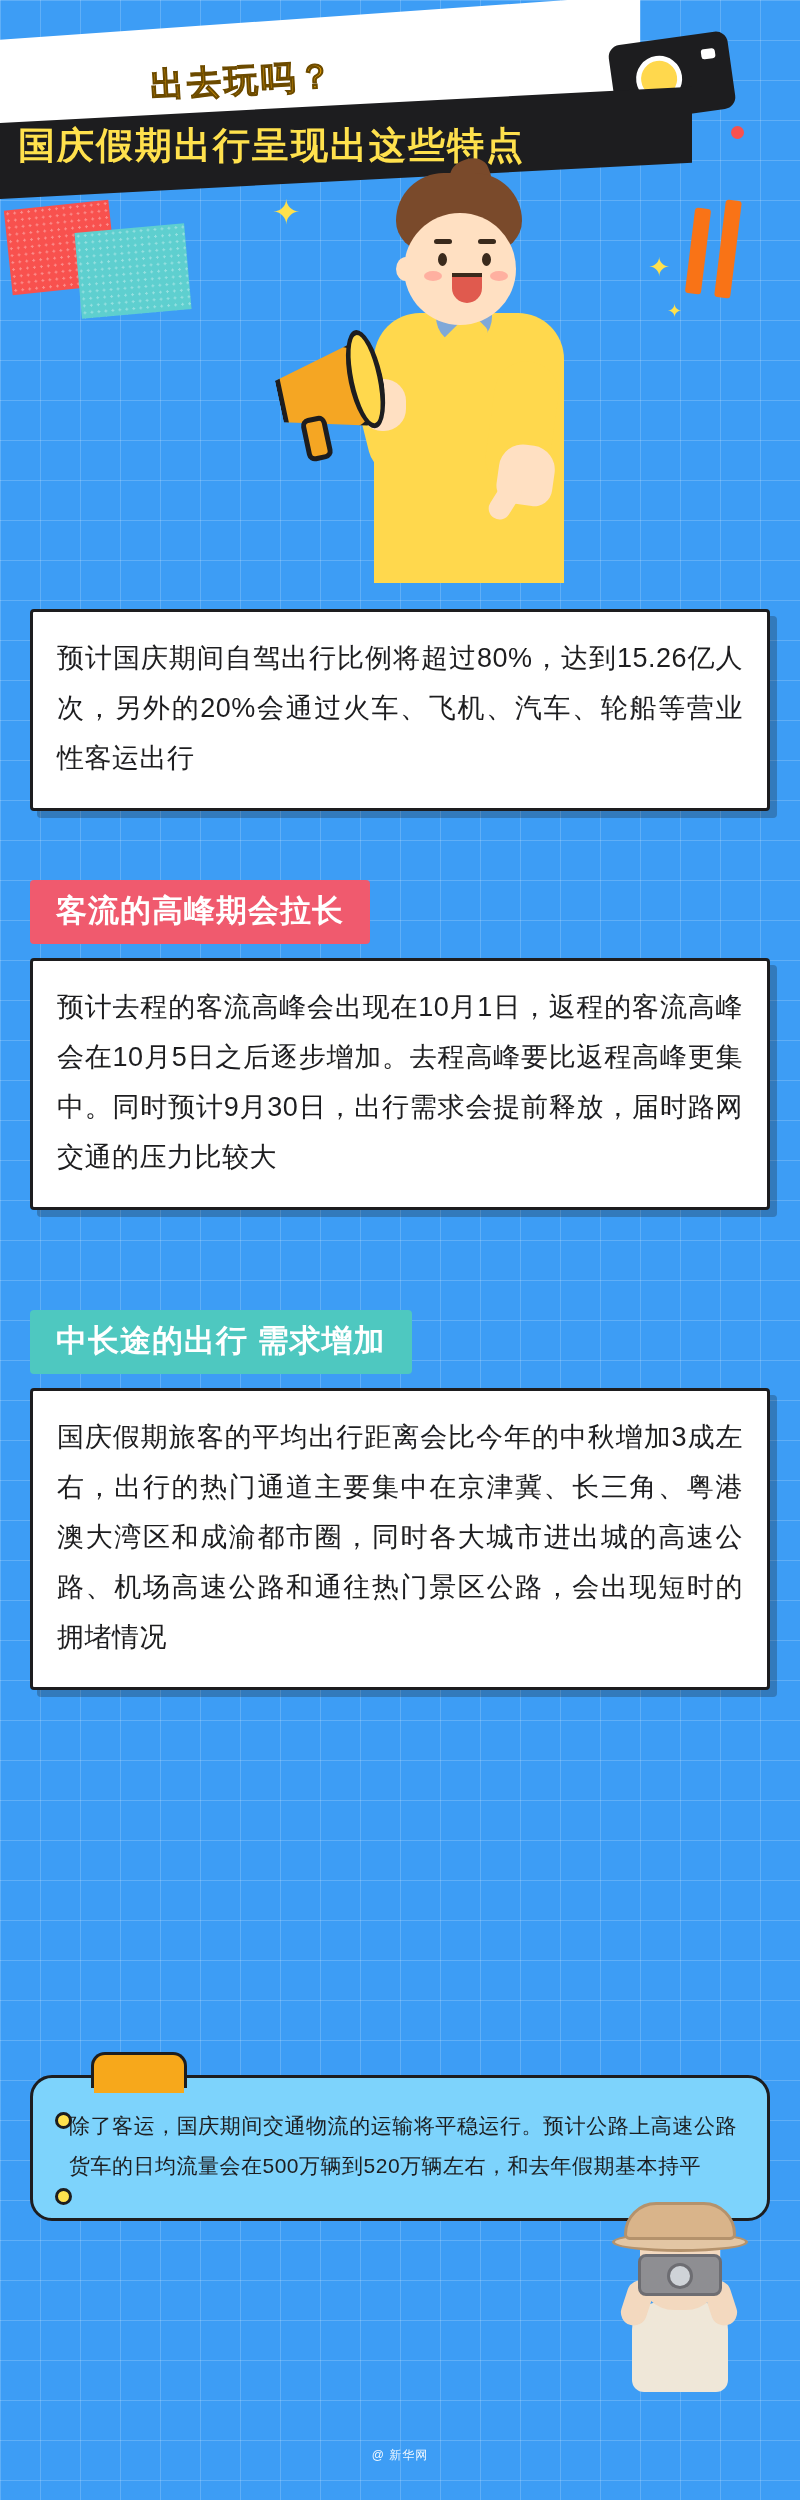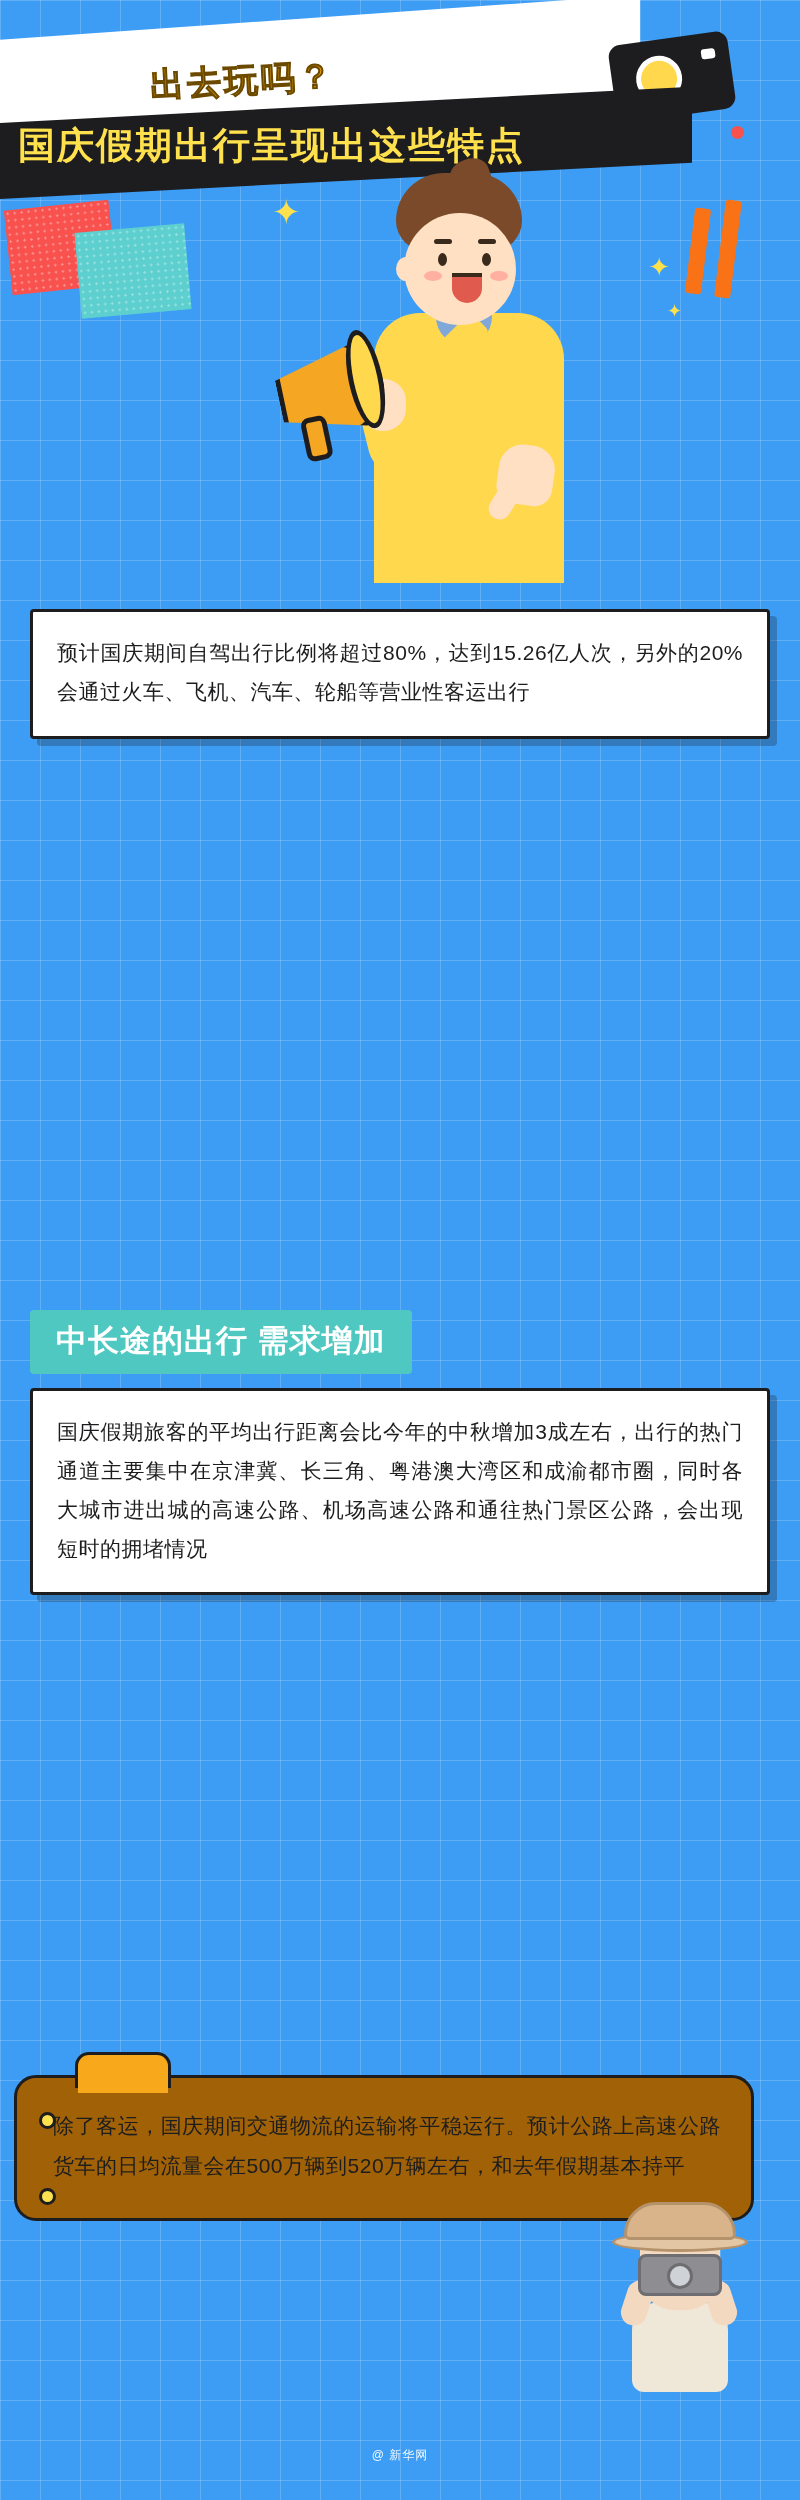--- a/index.html
+++ b/index.html
@@ -259,33 +259,33 @@
     margin-top: 14px;
     background: #ffffff;
     border: 3px solid #1d1d1f;
     border-radius: 4px;
     padding: 22px 24px 24px 24px;
     box-shadow: 7px 7px 0 rgba(20,20,20,0.25);
     box-sizing: border-box;
   }
   .card p {
     margin: 0;
-    font-size: 21px;
+    font-size: 27px;
     line-height: 1.85;
     color: #1d1d1f;
     text-align: justify;
     letter-spacing: 0.5px;
   }
 
   
   .footer-box {
     position: absolute;
-    left: 14px;
+    left: 30px;
     width: 740px;
-    background: #a16207;
+    background: #7dd3fc;
     border: 3px solid #1d1d1f;
     border-radius: 22px;
     padding: 28px 30px 32px 36px;
     box-sizing: border-box;
   }
   .footer-box p {
     margin: 0;
     font-size: 21px;
     line-height: 1.9;
     color: #1d1d1f;
@@ -413,20 +413,26 @@
       </div>
     </div>
   </div>
 
   <div class="section" style="top:595px;">
     <div class="card">
       <p>预计国庆期间自驾出行比例将超过80%，达到15.26亿人次，另外的20%会通过火车、飞机、汽车、轮船等营业性客运出行</p>
     </div>
   </div>
 
+  <div class="section" style="top:880px;">
+    <div class="sec-head" style="background:#f05a6e;">客流的高峰期会拉长</div>
+    <div class="card">
+      <p>预计去程的客流高峰会出现在10月1日，返程的客流高峰会在10月5日之后逐步增加。去程高峰要比返程高峰更集中。同时预计9月30日，出行需求会提前释放，届时路网交通的压力比较大</p>
+    </div>
+  </div>
 
   <div class="section" style="top:1310px;">
     <div class="sec-head" style="background:#4ec8c0;">中长途的出行 需求增加</div>
     <div class="card">
       <p>国庆假期旅客的平均出行距离会比今年的中秋增加3成左右，出行的热门通道主要集中在京津冀、长三角、粤港澳大湾区和成渝都市圈，同时各大城市进出城的高速公路、机场高速公路和通往热门景区公路，会出现短时的拥堵情况</p>
     </div>
   </div>
 
 
   <div class="footer-box" style="top:2075px;">

